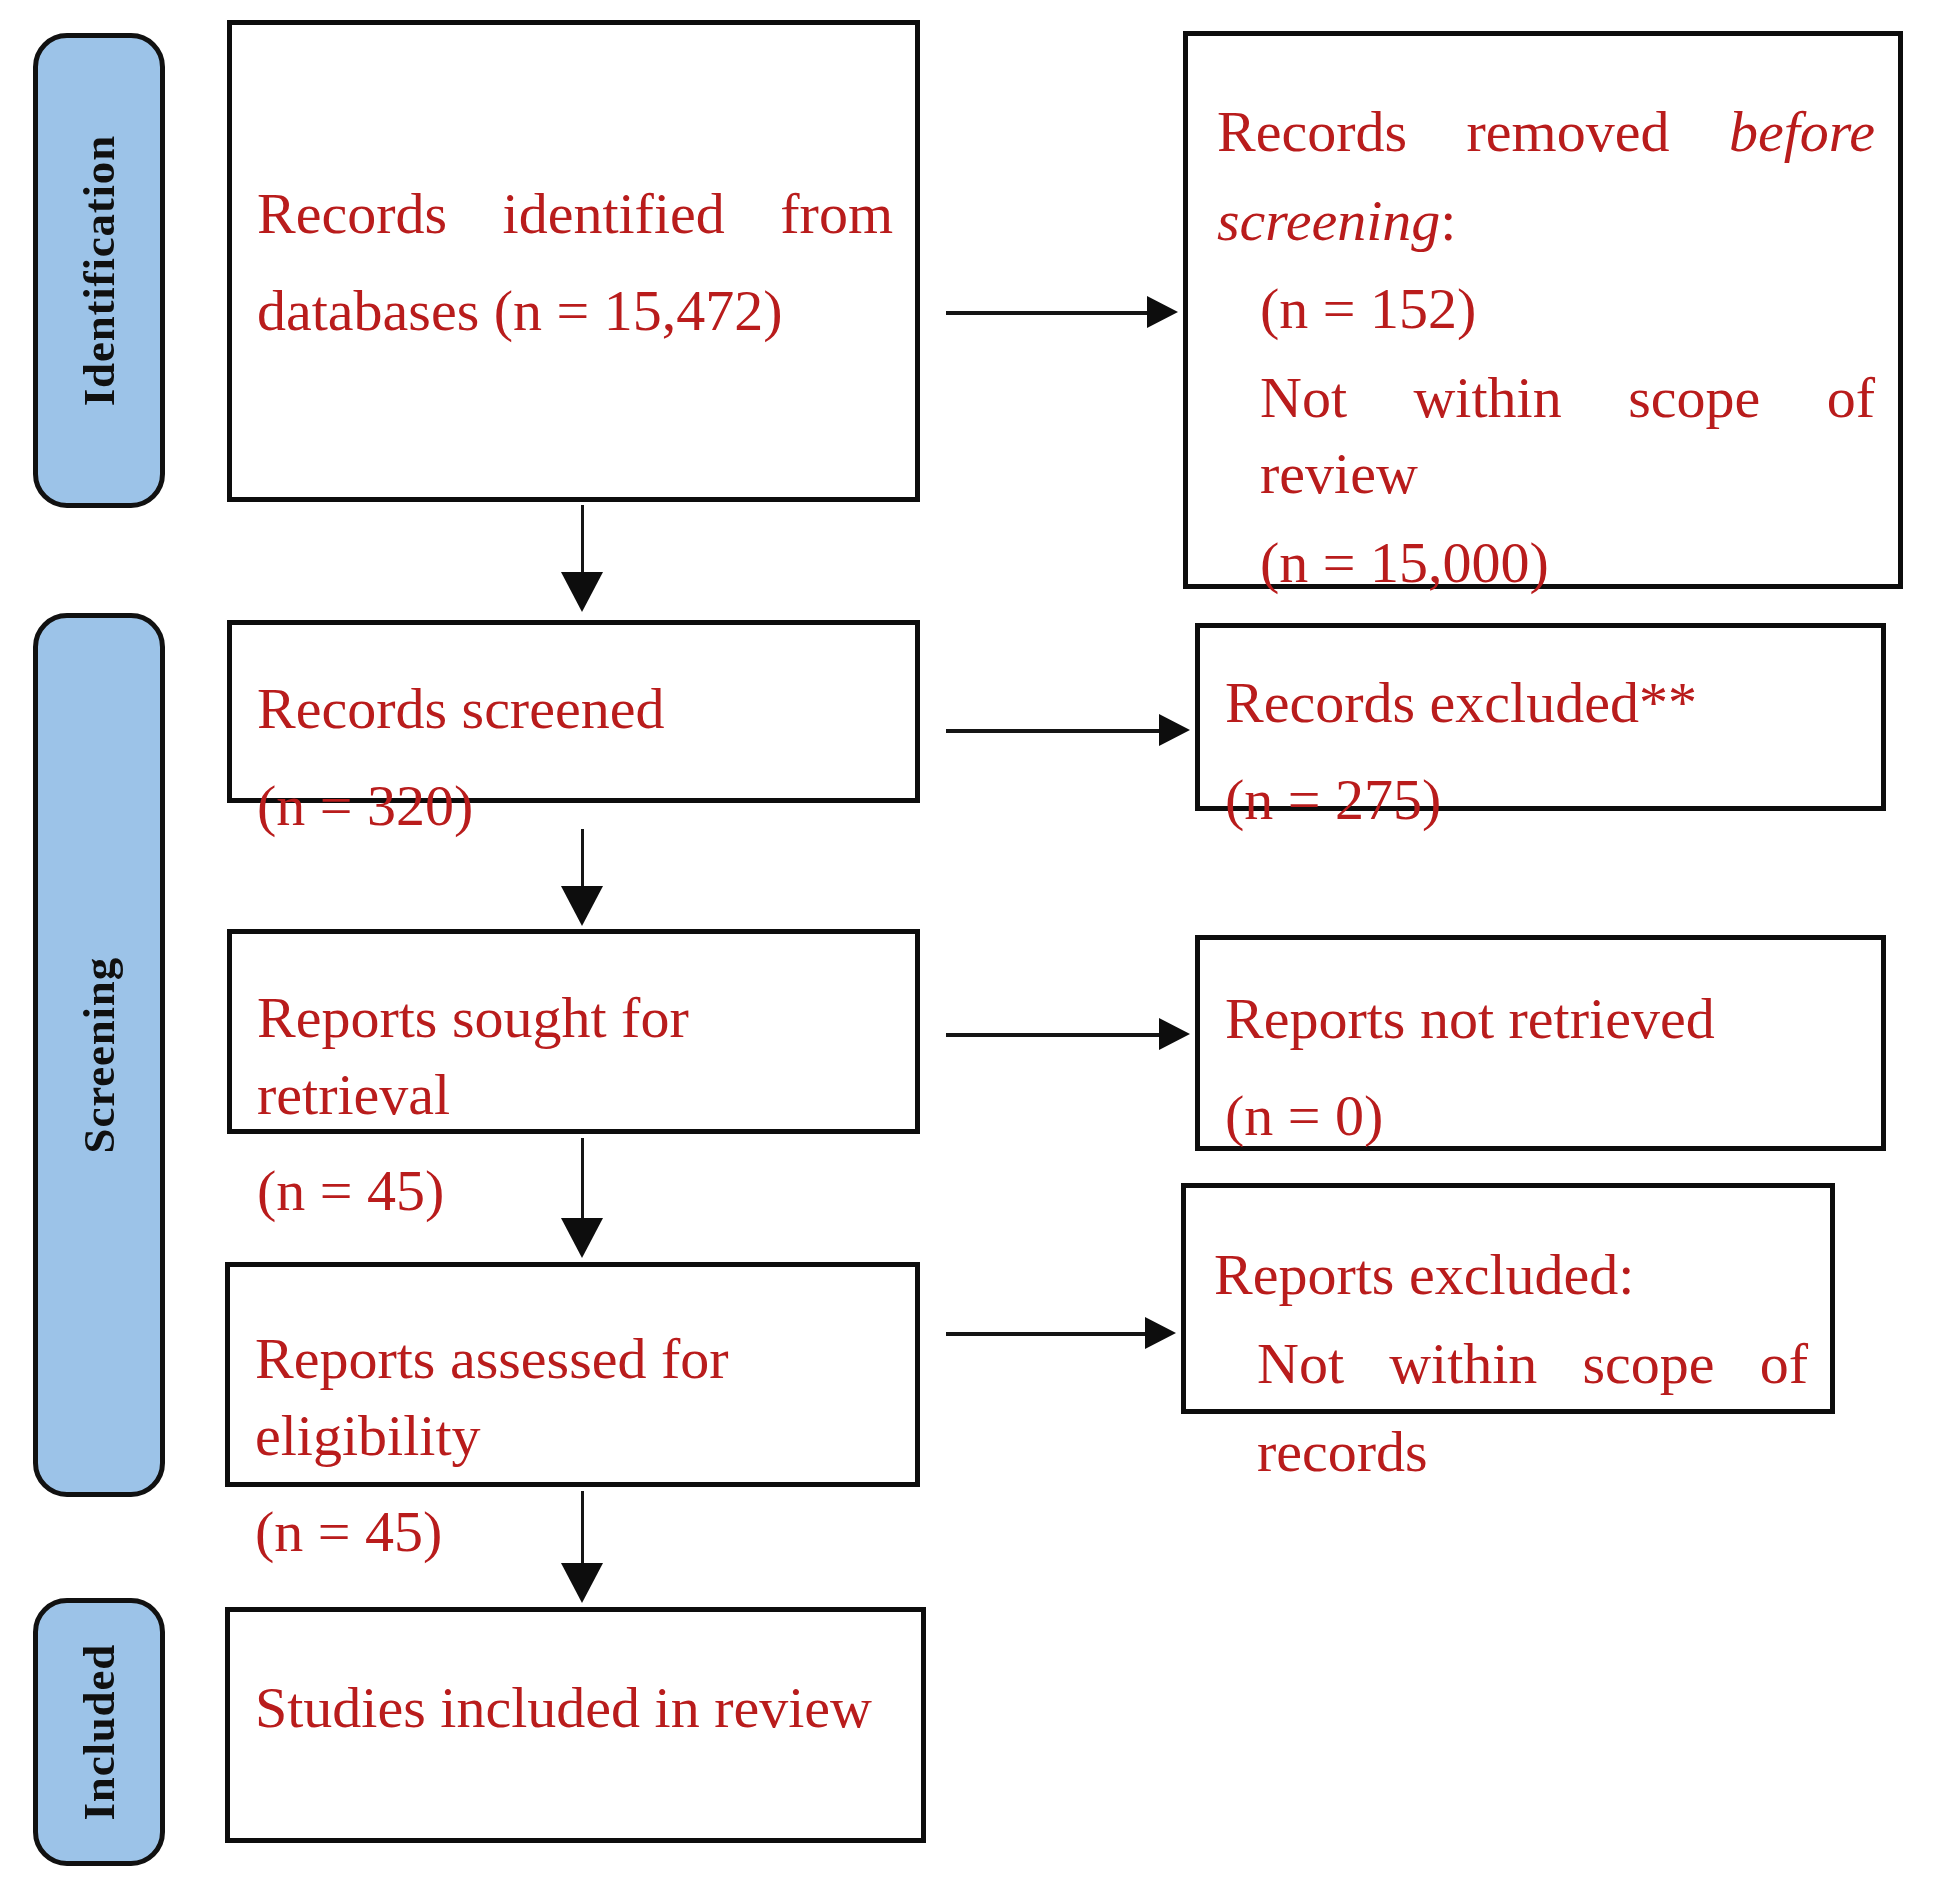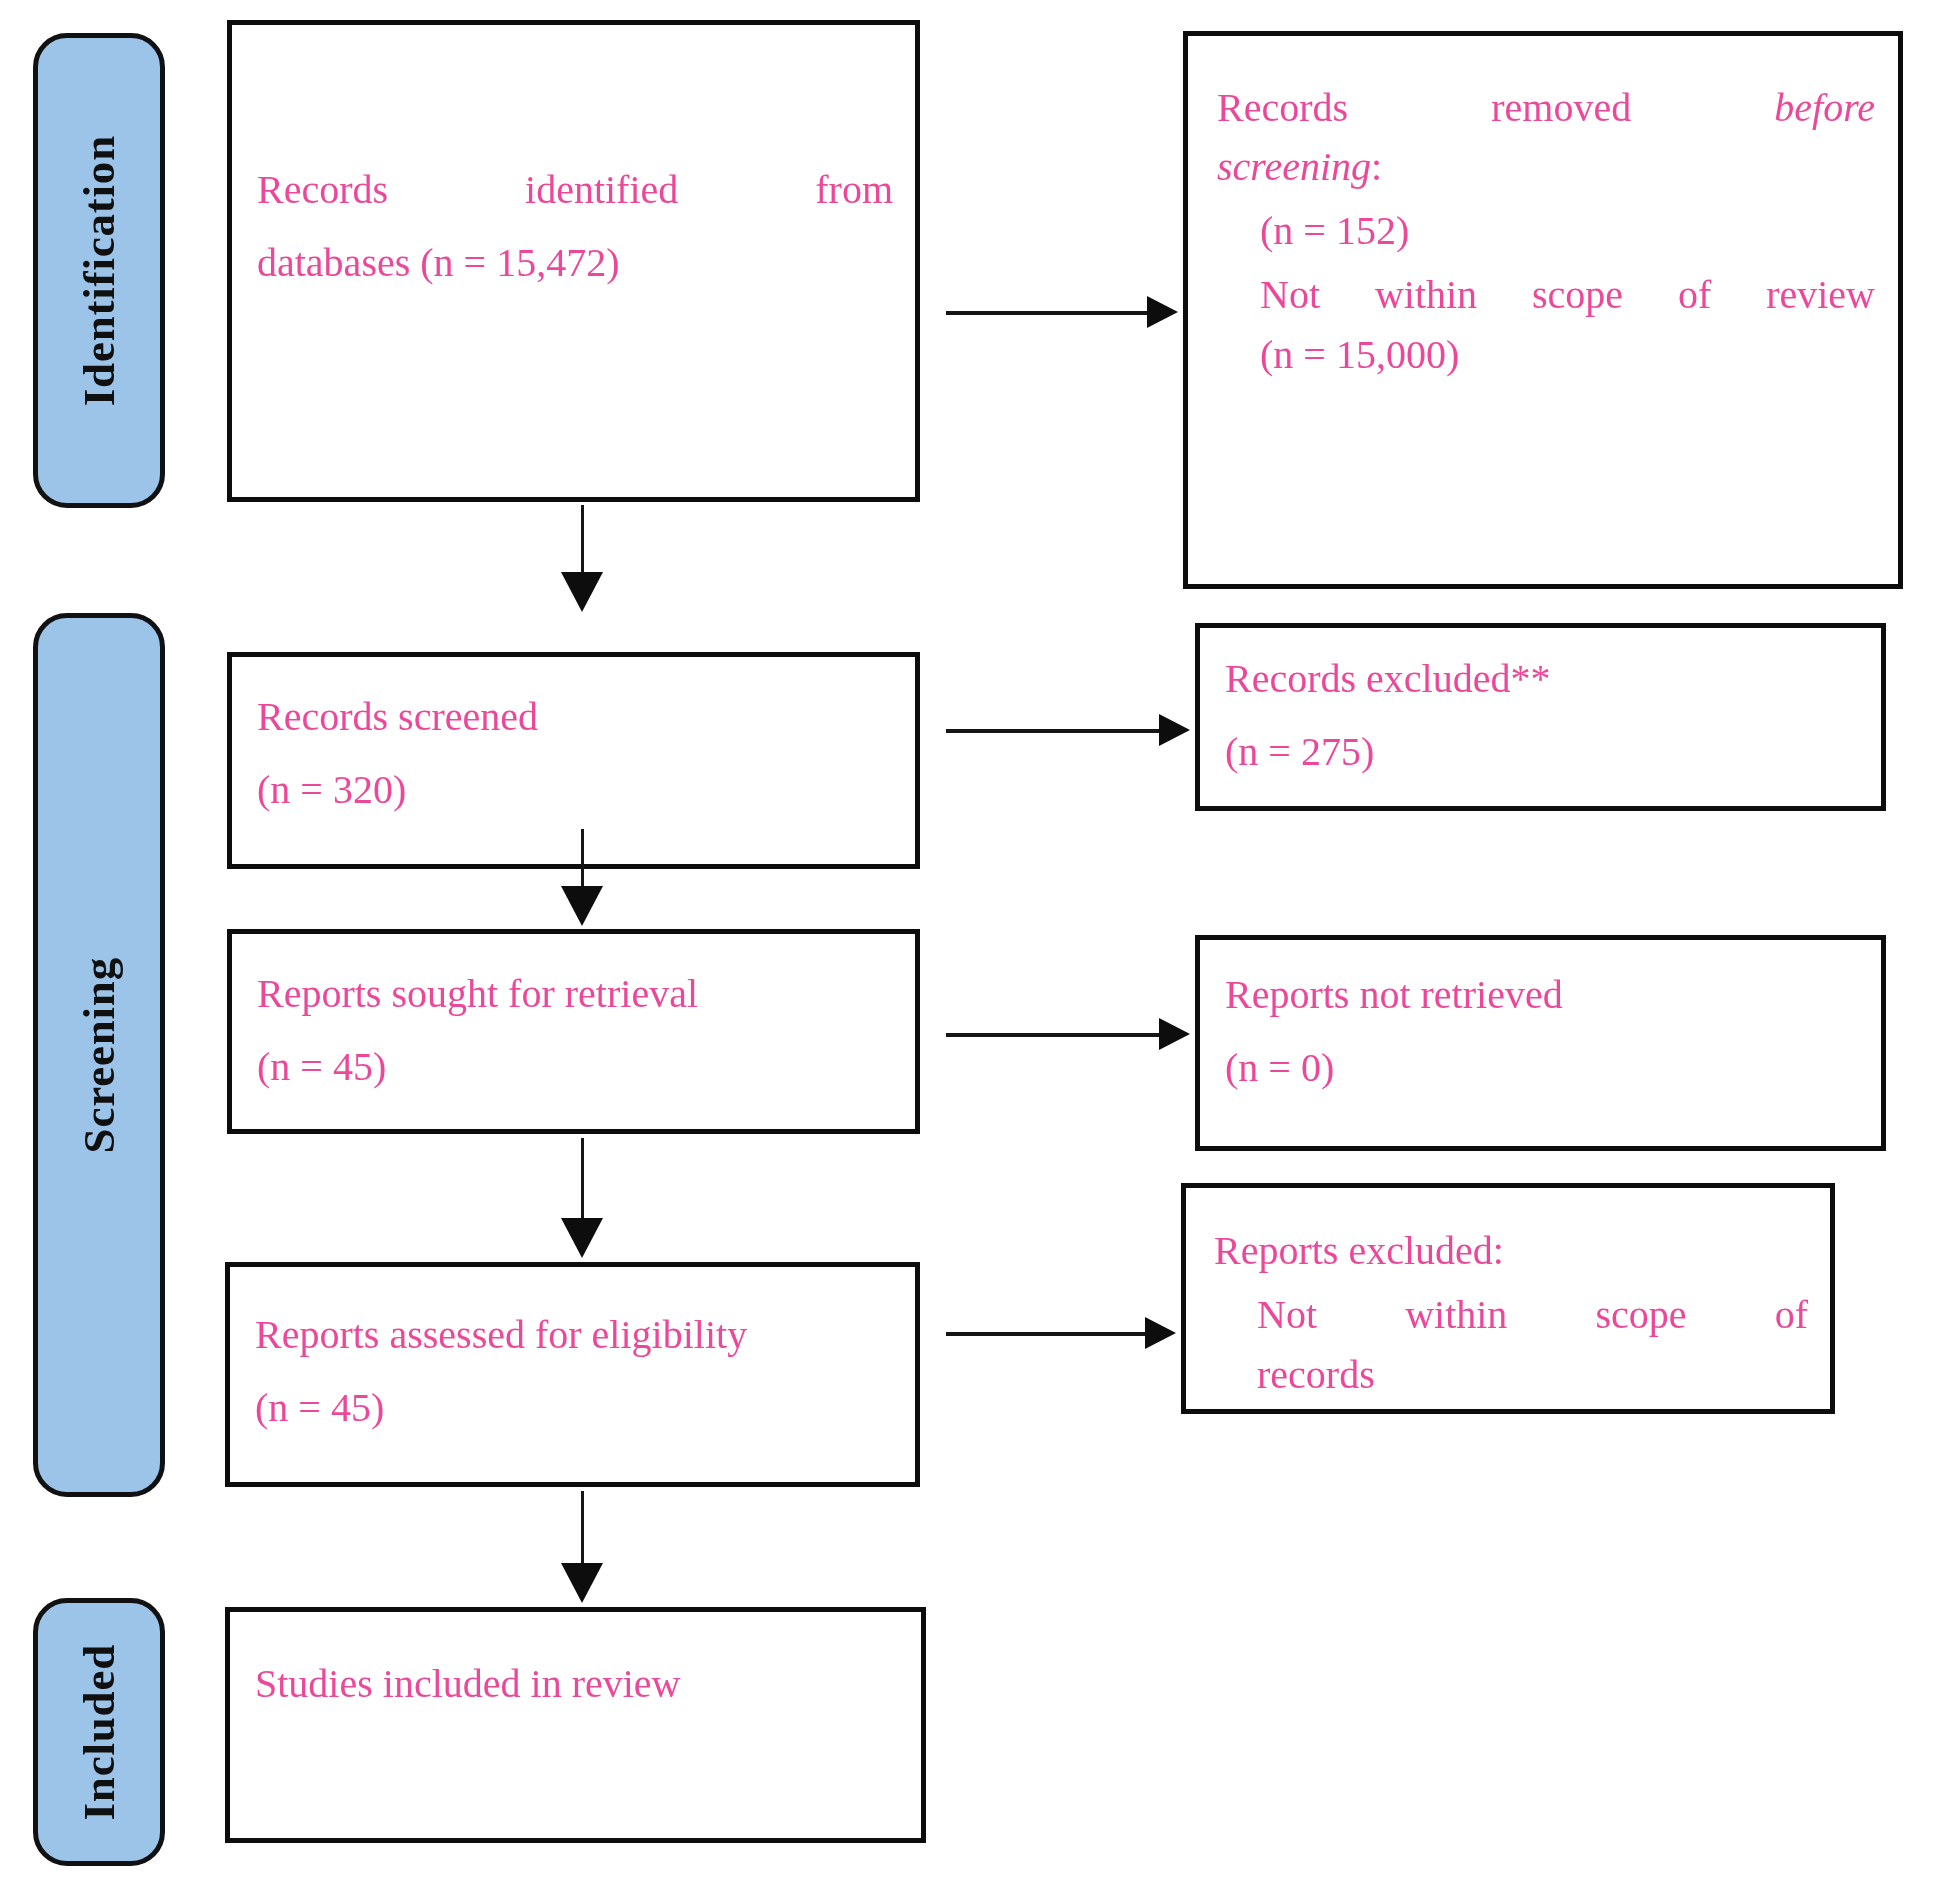--- a/index.html
+++ b/index.html
@@ -48,25 +48,25 @@
     border: 5.4px solid #0d0d0d;
     box-sizing: border-box;
     padding: 0;
   }
   .box .box-body {
     position: absolute;
     left: 25px;
     right: 22px;
   }
   .box p {
-    margin: 0 0 20px 0;
+    margin: 12px 0 20px 0;
     font-family: "Liberation Serif", serif;
-    font-size: 40px;
+    font-size: 58px;
     line-height: 1.32;
-    color: #ec4899;
+    color: #b91c1c;
   }
   .box p:last-child { margin-bottom: 0; }
   .justify   { text-align: justify; text-align-last: justify; }
   .indent    { padding-left: 43px; }
   .ital      { font-style: italic; }
   .sans      { font-family: "Liberation Sans", sans-serif; font-size: 43px; }
 
   
   .arrow-h, .arrow-v {
     position: absolute;
@@ -121,21 +121,21 @@
     <span class="stage-text">Included</span>
   </div>
 
   <div class="box" style="left:227px; top:20px; width:693px; height:482px;">
     <div class="box-body" style="top:139px;">
       <p class="justify">Records identified from</p>
       <p>databases (n = 15,472)</p>
     </div>
   </div>
 
-  <div class="box" style="left:227px; top:652px; width:693px; height:217px;">
+  <div class="box" style="left:227px; top:620px; width:693px; height:183px;">
     <div class="box-body" style="top:34px;">
       <p>Records screened</p>
       <p>(n = 320)</p>
     </div>
   </div>
 
   <div class="box" style="left:227px; top:929px; width:693px; height:205px;">
     <div class="box-body" style="top:34px;">
       <p>Reports sought for retrieval</p>
       <p>(n = 45)</p>

